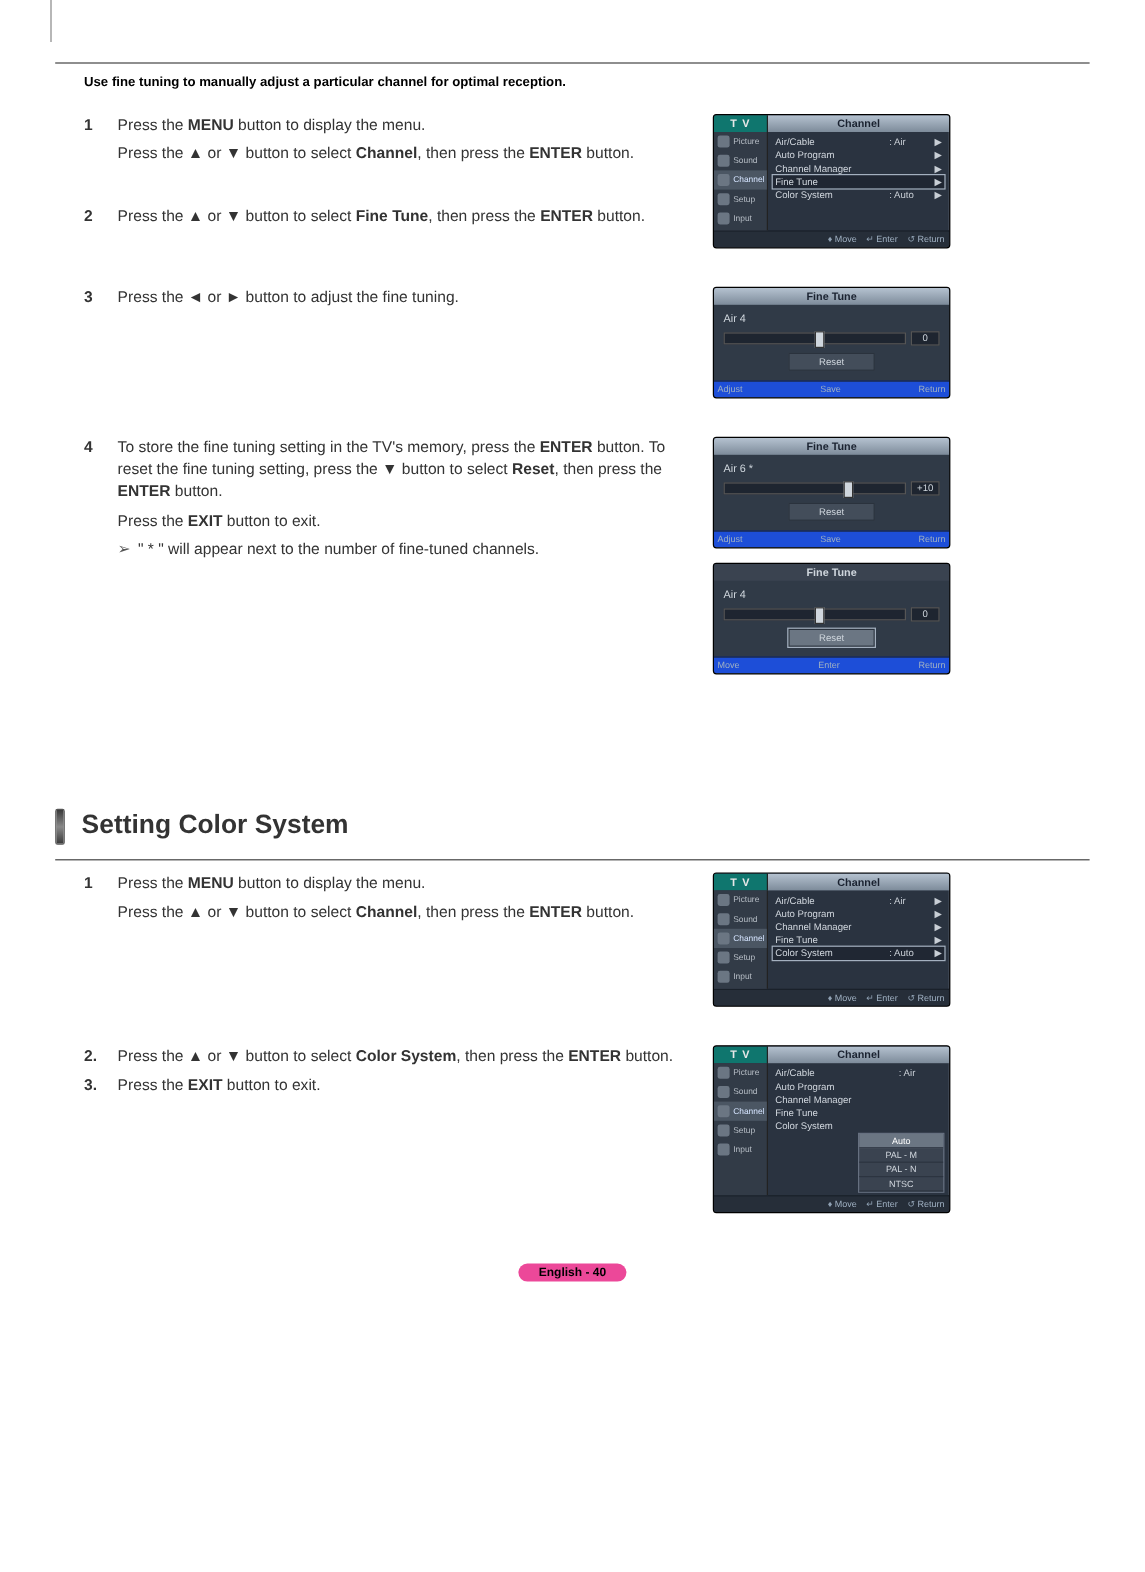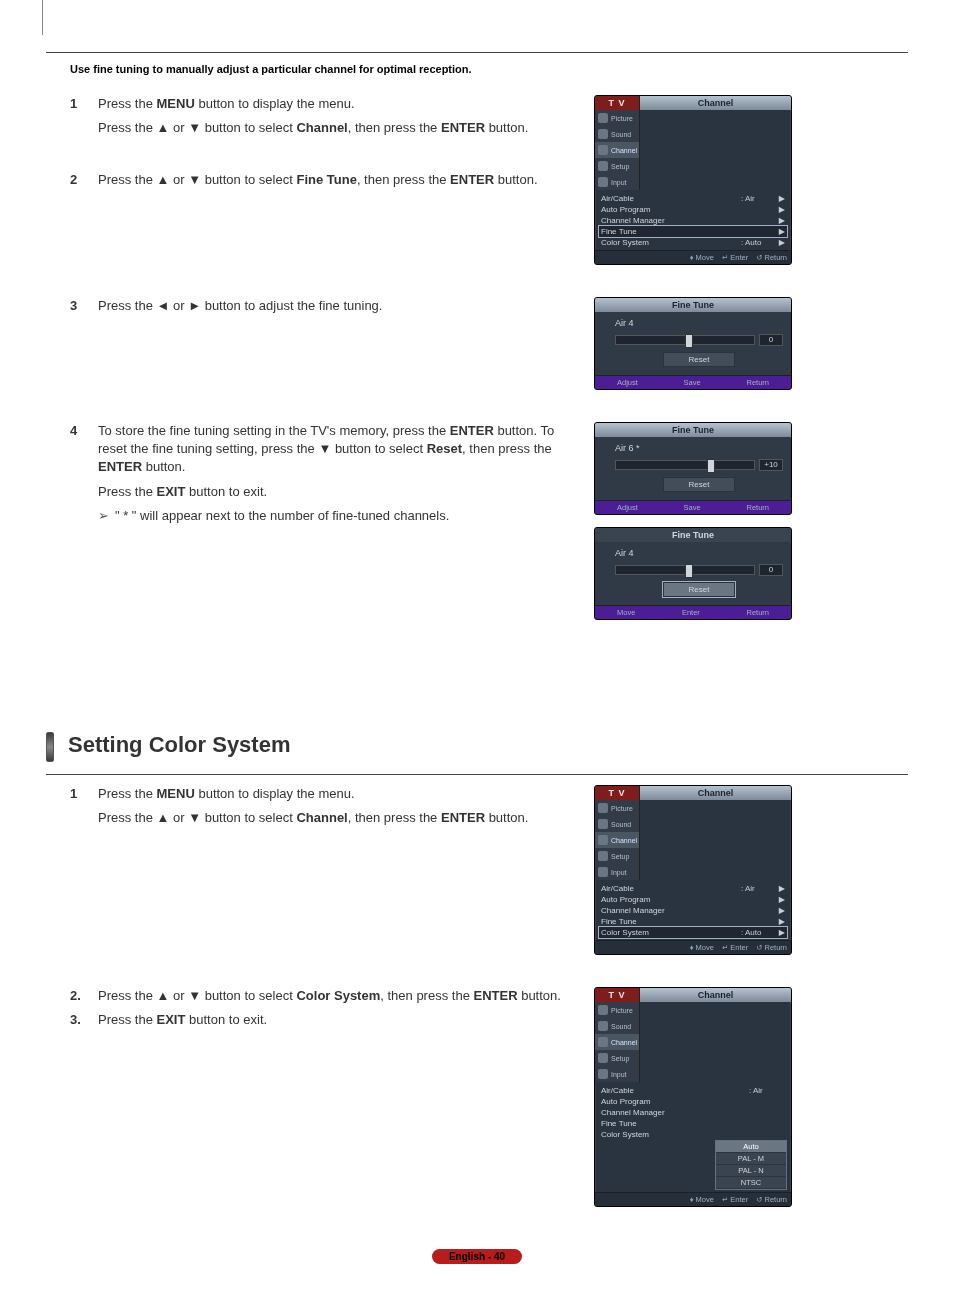--- a/index.html
+++ b/index.html
@@ -107,42 +107,41 @@
     font-size: 8px;
     overflow: hidden;
     margin-bottom: 12px;
     box-shadow: inset 0 0 0 1px #3a4350;
   }
   .osd-head {
     display: flex;
   }
   .osd-head .tv {
     width: 44px;
-    background: #7f1d1d;
+    background: #0f766e;
     color: #e8e8e8;
     font-weight: bold;
     text-align: center;
     padding: 2px 0;
     font-size: 9px;
     letter-spacing: 1px;
     border-right: 1px solid #222;
   }
   .osd-head .cat {
     flex: 1;
     background: linear-gradient(#b5c2d0, #7d8b9a);
     color: #1a2230;
     font-weight: bold;
     text-align: center;
     padding: 2px 0;
     font-size: 9px;
   }
   .osd-body {
     display: flex;
     min-height: 82px;
-    flex-direction: column;
   }
   .osd-side {
     width: 44px;
     background: #323b47;
     border-right: 1px solid #222;
     display: flex;
     flex-direction: column;
   }
   .osd-side .m {
     display: flex;
@@ -222,21 +221,21 @@
     margin-bottom: 12px;
   }
   .ft-title {
     background: linear-gradient(#b5c2d0, #7d8b9a);
     color: #1a2230;
     font-weight: bold;
     text-align: center;
     padding: 2px 0;
     font-size: 9px;
   }
-  .ft-body { padding: 6px 8px 4px 20px; }
+  .ft-body { padding: 6px 8px 4px 8px; }
   .ft-ch { font-size: 9px; color:#cfd6dd; margin-bottom:6px; }
   .ft-slider {
     display:flex;
     align-items:center;
     gap:4px;
     margin-bottom:6px;
   }
   .ft-track {
     flex:1;
     height:8px;
@@ -267,35 +266,35 @@
     text-align:center;
     padding:2px 0;
     background:#434d5a;
     border:1px solid #2a323d;
     font-size:8px;
   }
   .ft-reset.sel { background:#6b7683; outline:1px solid #a4b0bf; }
   .ft-foot {
     display:flex;
     justify-content:space-between;
-    padding:2px 22px;
-    background:#4c1d95;
+    padding:2px 3px;
+    background:#1d4ed8;
     font-size:7.5px;
     color:#9fb0c2;
     border-top:1px solid #1a212a;
   }
 
   .page-num {
     display:block;
     width:90px;
     margin: 30px auto 10px auto;
     text-align:center;
     font-size:10px;
     font-weight:bold;
-    background:#b91c1c;
+    background:#ec4899;
     border-radius:10px;
     padding:2px 0;
   }
   .footer-meta {
     display:flex;
     justify-content:space-between;
     font-size:10px;
     color:#666;
     padding: 10px 0 20px 0;
   }

